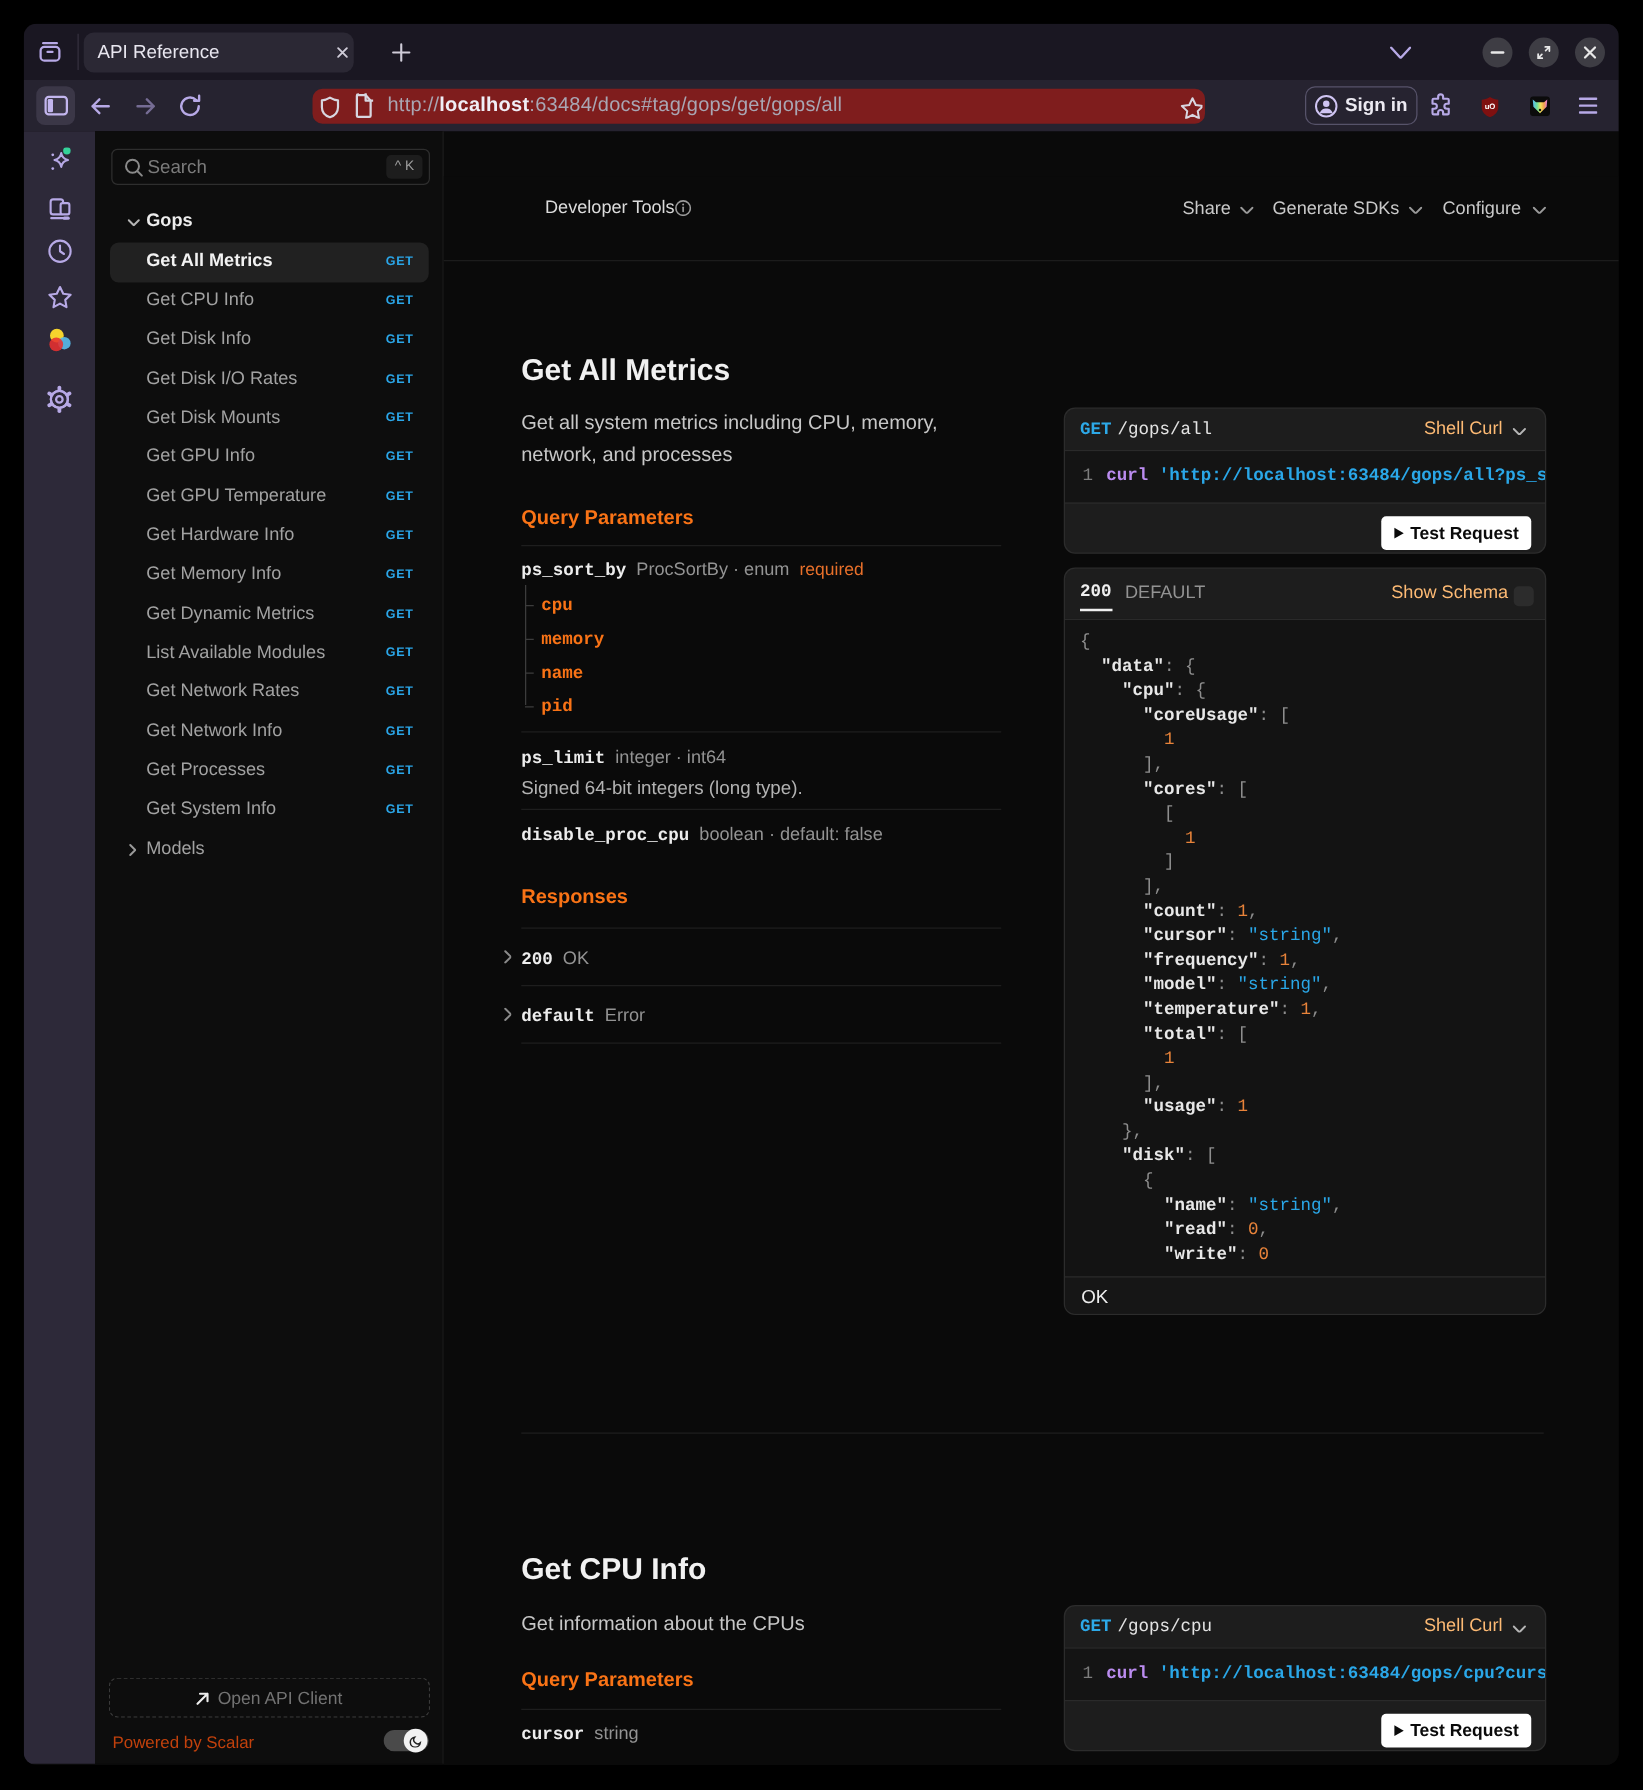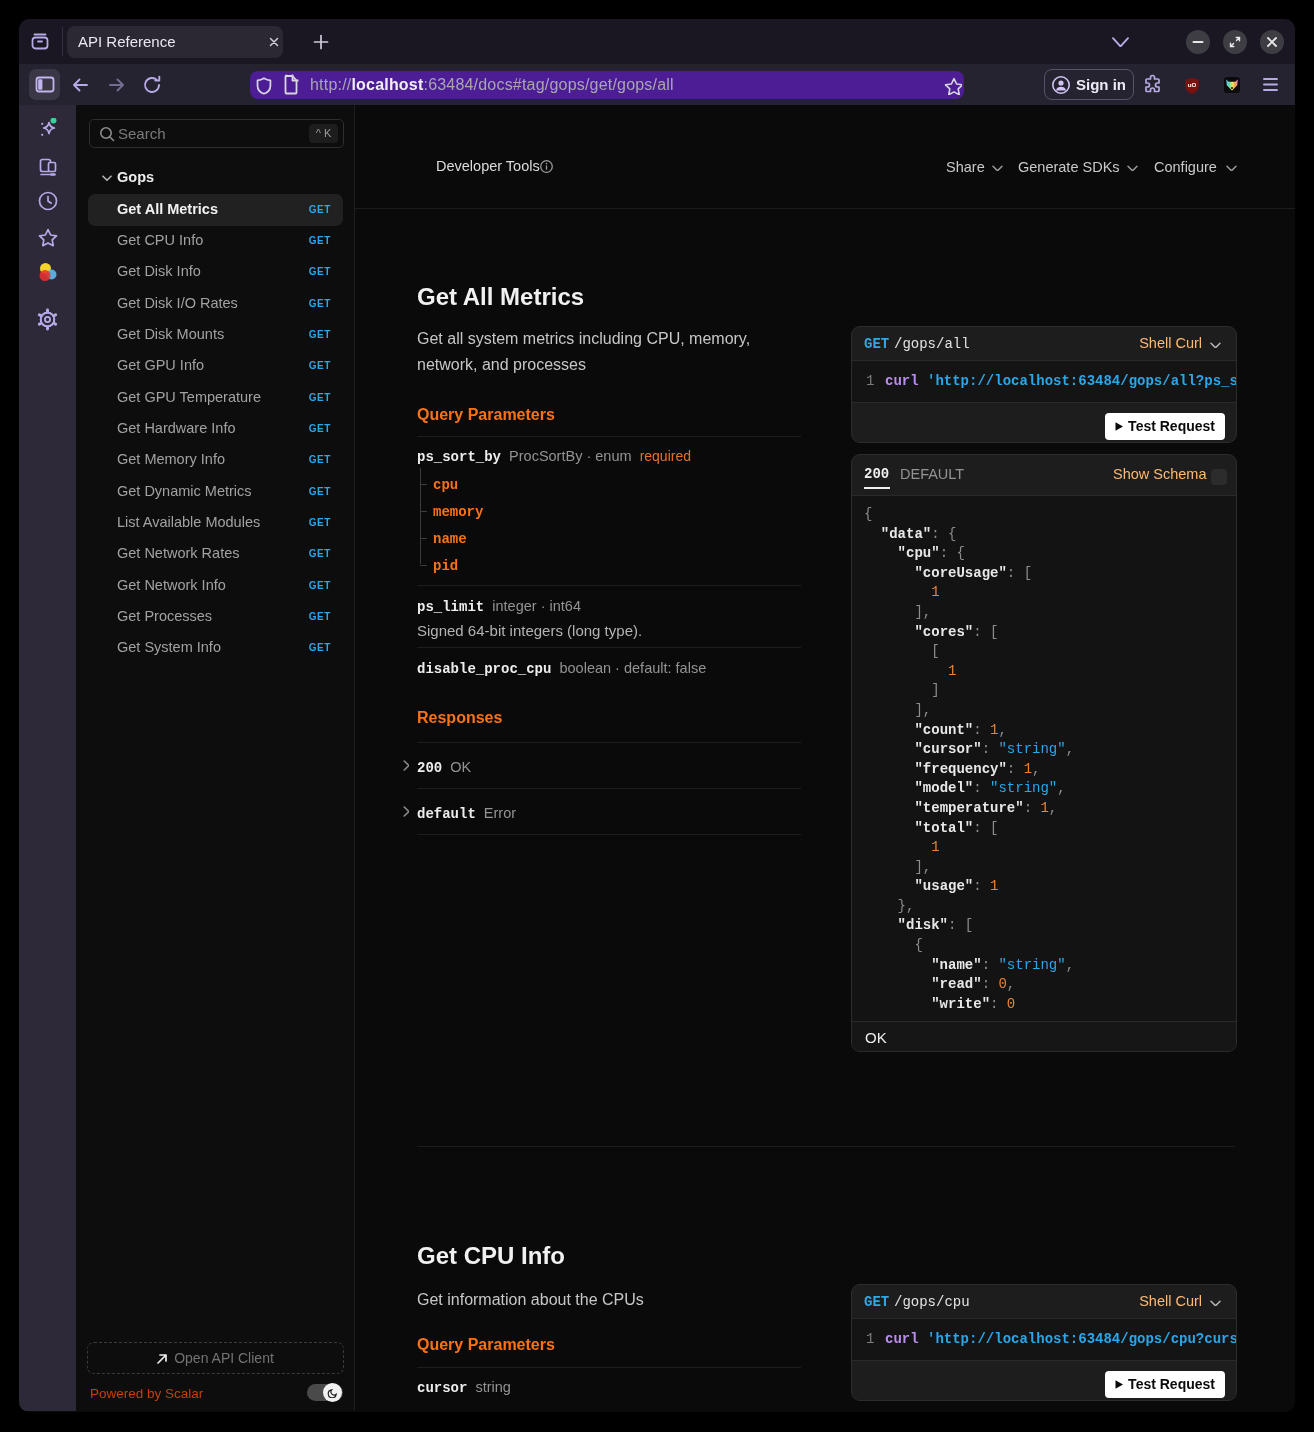--- a/index.html
+++ b/index.html
@@ -3,21 +3,21 @@
 *{margin:0;padding:0;box-sizing:border-box;}
 html,body{width:1314px;height:1432px;background:#000;font-family:"Liberation Sans",sans-serif;overflow:hidden;}
 #win{position:absolute;left:19px;top:19px;width:1276px;height:1393px;background:#0a0a0a;border-radius:10px;overflow:hidden;}
 
 #tabbar{position:absolute;left:0;top:0;width:1276px;height:45px;background:#1a1722;}
 #tab{position:absolute;left:48px;top:7px;width:216px;height:32px;background:#2b2834;border-radius:8px;color:#e9e7f0;font-size:15px;}
 #tab span.t{position:absolute;left:11px;top:7px;}
 #tabsep{position:absolute;left:43px;top:8px;width:1px;height:29px;background:#34303e;}
 #urlrow{position:absolute;left:0;top:45px;width:1276px;height:41px;background:#262330;}
 #togglebtn{position:absolute;left:10px;top:5px;width:31px;height:31px;background:#3b3747;border-radius:7px;}
-#urlfield{position:absolute;left:231px;top:7px;width:714px;height:28px;background:#4c1d95;border-radius:8px;}
+#urlfield{position:absolute;left:231px;top:7px;width:714px;height:28px;background:#7f1d1d;border-radius:8px;}
 #urltext{position:absolute;left:60px;top:5px;font-size:16px;letter-spacing:0.2px;color:#aaa7b4;white-space:nowrap;}
 #urltext b{color:#f0eef6;font-weight:bold;}
 #signin{position:absolute;left:1025px;top:5px;width:90px;height:31px;border:1px solid #57536a;border-radius:8px;color:#eceaf2;font-size:15px;}
 .winbtn{position:absolute;top:11px;width:24px;height:24px;border-radius:50%;background:#3e3d44;}
 
 #vtool{position:absolute;left:0;top:86px;width:57px;height:1306px;background:#2d2939;}
 #sidebar{position:absolute;left:57px;top:86px;width:279px;height:1306px;background:#0d0d0d;border-right:1px solid #1d1d1d;}
 #main{position:absolute;left:336px;top:86px;width:940px;height:1306px;background:#0a0a0a;margin-top:36px;}
 #searchbox{position:absolute;left:13px;top:14px;width:255px;height:29px;border:1px solid #2e2e2e;border-radius:5px;}
 #searchbox .ph{position:absolute;left:28px;top:5px;font-size:15px;color:#7b7b7b;}
@@ -269,20 +269,26 @@
         <span class="get">GET</span>
       </div>
       <div class="navitem" style="top:496.1px">
         <span class="lbl">Get Processes</span>
         <span class="get">GET</span>
       </div>
       <div class="navitem" style="top:527.4px">
         <span class="lbl">Get System Info</span>
         <span class="get">GET</span>
       </div>
+      <div class="navitem" style="top:558.8px">
+        <svg class="icon" style="left:15px;top:11px;" width="6" height="10" viewBox="0 0 6 10">
+          <path d="M1.2 1 L5.2 5.0 L1.2 9" stroke="#9a9a9a" stroke-width="1.6" fill="none" stroke-linecap="round" stroke-linejoin="round"></path>
+        </svg>
+        <span class="lbl">Models</span>
+      </div>
       <div id="openapi"><svg class="icon" style="left:68px;top:10px;" width="12" height="12" viewBox="0 0 12 12">
           <path d="M2 10 L10 2 M4 2 h6 v6" stroke="#ececec" stroke-width="1.7" fill="none" stroke-linecap="round" stroke-linejoin="round"></path>
         </svg><span style="margin-left:17px">Open API Client</span></div>
       <div id="powered">
         <span style="position:absolute;left:14px;top:0">Powered by Scalar</span>
         <span style="position:absolute;left:231px;top:-2px;width:36px;height:17px;background:#4a4a4a;border-radius:9px;"></span>
         <span style="position:absolute;left:247px;top:-3px;width:19px;height:19px;background:#f2f2f2;border-radius:50%;">
           <svg class="icon" style="left:3.5px;top:4px;" width="12" height="11" viewBox="0 0 12 11">
             <path d="M9.2 7.3 A4 4 0 1 1 4.7 2.8 A3.2 3.2 0 0 0 9.2 7.3z" stroke="#222" stroke-width="1.2" fill="none"></path>
           </svg>

